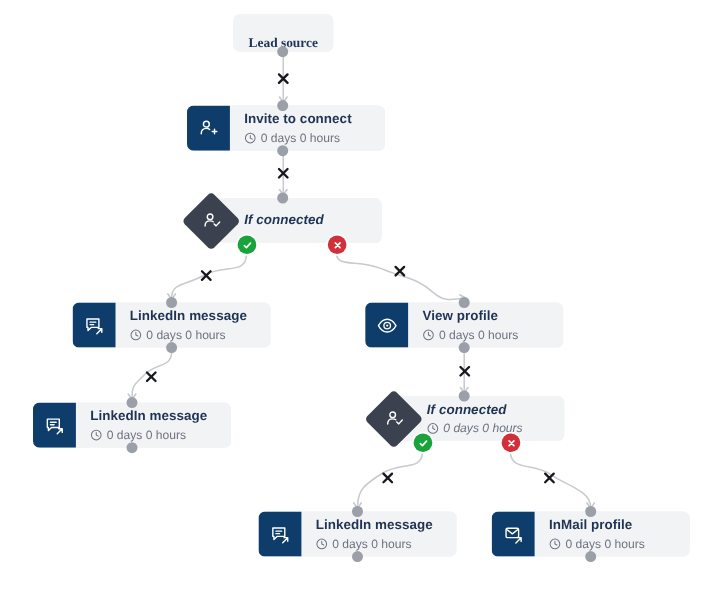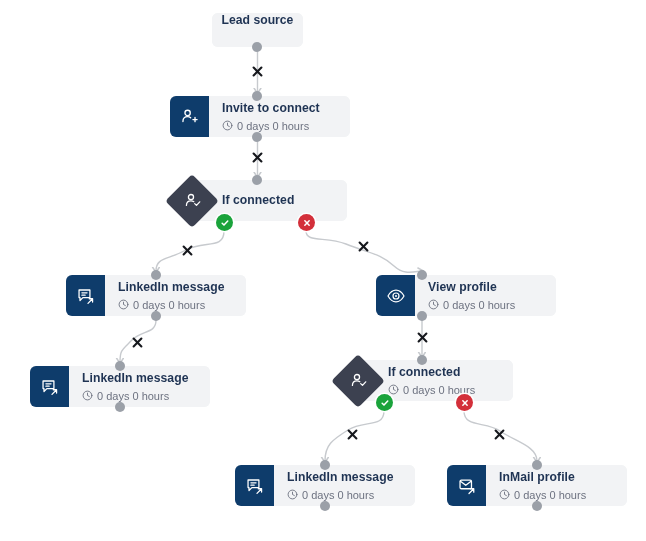--- a/index.html
+++ b/index.html
@@ -39,21 +39,22 @@
   .node .card {
     display: flex;
     align-items: stretch;
     border-radius: 6px;
     background: #f2f3f5;
     overflow: hidden;
     width: 100%;
   }
   .node.plain .card {
     justify-content: center;
-    align-items: flex-start;
+    align-items: flex-end;
+    font-family: Liberation Serif, serif;
   }
 
   .icon-box {
     flex: 0 0 auto;
     width: 39px;
     background: #0e3c6b;
     display: flex;
     align-items: center;
     justify-content: center;
     color: #ffffff;
@@ -90,20 +91,21 @@
   .node-body {
     flex: 1 1 auto;
     padding: 8px 12px 8px 13px;
     display: flex;
     flex-direction: column;
     justify-content: center;
     min-width: 0;
   }
   .node.has-diamond .node-body {
     padding-left: 36px;
+    font-style: italic;
   }
   .node-title {
     font-size: 12.2px;
     font-weight: bold;
     color: #1f3353;
     line-height: 15px;
     white-space: nowrap;
     letter-spacing: 0.05px;
   }
   .node-sub {
@@ -327,21 +329,21 @@
           <svg width="11" height="11" viewBox="0 0 12 12" fill="none" stroke="#6d7280" stroke-width="1" stroke-linecap="round">
             <circle cx="6" cy="6" r="4.8"></circle>
               <path d="M6,3.4 L6,6 L8,7.1"></path>
           </svg>
           <span>0 days 0 hours</span>
         </div>
       </div>
     </div>
   </div>
 
-  <div class="node" style="left:332px; top:275px; width:180px; height:41px;margin-left:44px;">
+  <div class="node" style="left:332px; top:275px; width:180px; height:41px;">
     <div class="card">
       <div class="icon-box">
         <svg width="20" height="20" viewBox="0 0 22 22" fill="none" stroke="#ffffff" stroke-width="1.35" stroke-linecap="round" stroke-linejoin="round">
           <path d="M2.2,11 C4.6,6.6 7.8,4.6 11,4.6 C14.2,4.6 17.4,6.6 19.8,11 C17.4,15.4 14.2,17.4 11,17.4 C7.8,17.4 4.6,15.4 2.2,11 Z"></path>
           <circle cx="11" cy="11" r="3.3"></circle>
           <circle cx="11" cy="11" r="1.1" fill="#ffffff" stroke="none"></circle>
         </svg>
       </div>
       <div class="node-body">
         <div class="node-title">View profile</div>

